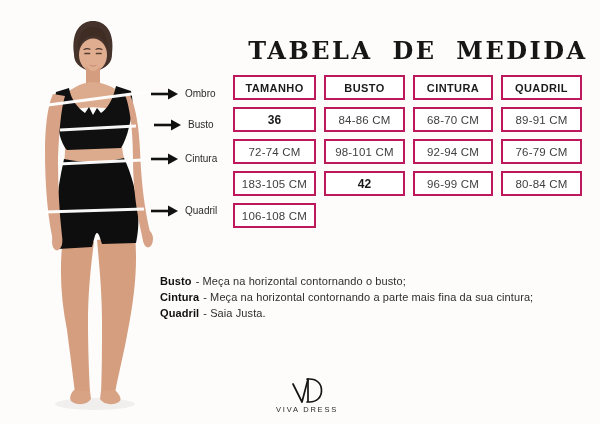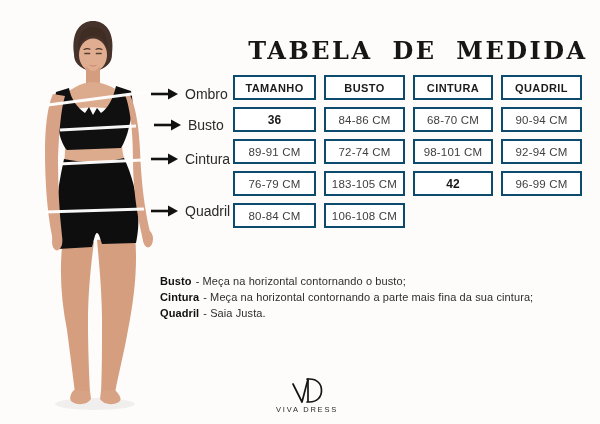--- a/index.html
+++ b/index.html
@@ -22,31 +22,31 @@
 
   
   .size-table{
     position:absolute;left:233px;top:75px;
     display:grid;
     grid-template-columns:83px 81px 80px 81px;
     grid-auto-rows:25px;
     column-gap:8px;row-gap:7px;
   }
   .cell{
-    border:2px solid #0c4a6e;background:#ffffff;box-sizing:border-box;
+    border:2px solid #be185d;background:#ffffff;box-sizing:border-box;
     display:flex;align-items:center;justify-content:center;
     white-space:nowrap;
   }
   .cell.header{font-weight:700;font-size:11px;letter-spacing:.4px;color:#1b1b1b;}
   .cell.size{font-weight:700;font-size:12px;color:#181818;}
   .cell.value{font-size:11.5px;color:#404040;letter-spacing:.2px;}
 
   
   .pointer{position:absolute;display:flex;align-items:center;gap:7px;height:15px;}
-  .pointer .lbl{font-size:14px;color:#2a2a2a;}
+  .pointer .lbl{font-size:10px;color:#2a2a2a;}
   #ptr-ombro{left:151px;top:86px;}
   #ptr-busto{left:154px;top:117px;}
   #ptr-cintura{left:151px;top:151px;}
   #ptr-quadril{left:151px;top:203px;}
   .arrow-ic{display:block;}
 
   
   .notes{
     position:absolute;left:160px;top:273px;width:425px;
     font-size:11px;line-height:16px;color:#2e2e2e;letter-spacing:.1px;
@@ -145,21 +145,20 @@
 
   <div class="size-table">
     <div class="cell header">TAMANHO</div>
     <div class="cell header">BUSTO</div>
     <div class="cell header">CINTURA</div>
     <div class="cell header">QUADRIL</div>
 
     <div class="cell size">36</div>
     <div class="cell value">84-86 CM</div>
     <div class="cell value">68-70 CM</div>
-    <div class="cell value">90-94 CM</div>
 
     <div class="cell value">89-91 CM</div>
     <div class="cell value">72-74 CM</div>
     <div class="cell value">98-101 CM</div>
 
     <div class="cell value">92-94 CM</div>
     <div class="cell value">76-79 CM</div>
     <div class="cell value">183-105 CM</div>
 
     <div class="cell size">42</div>

